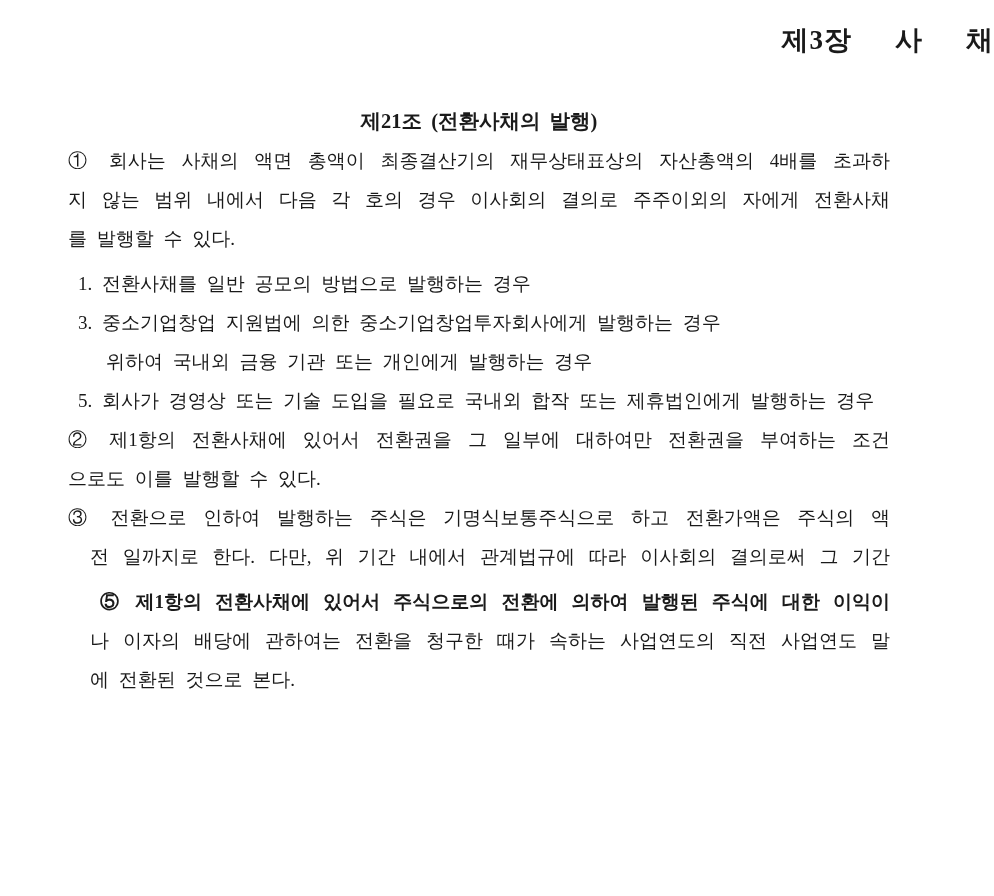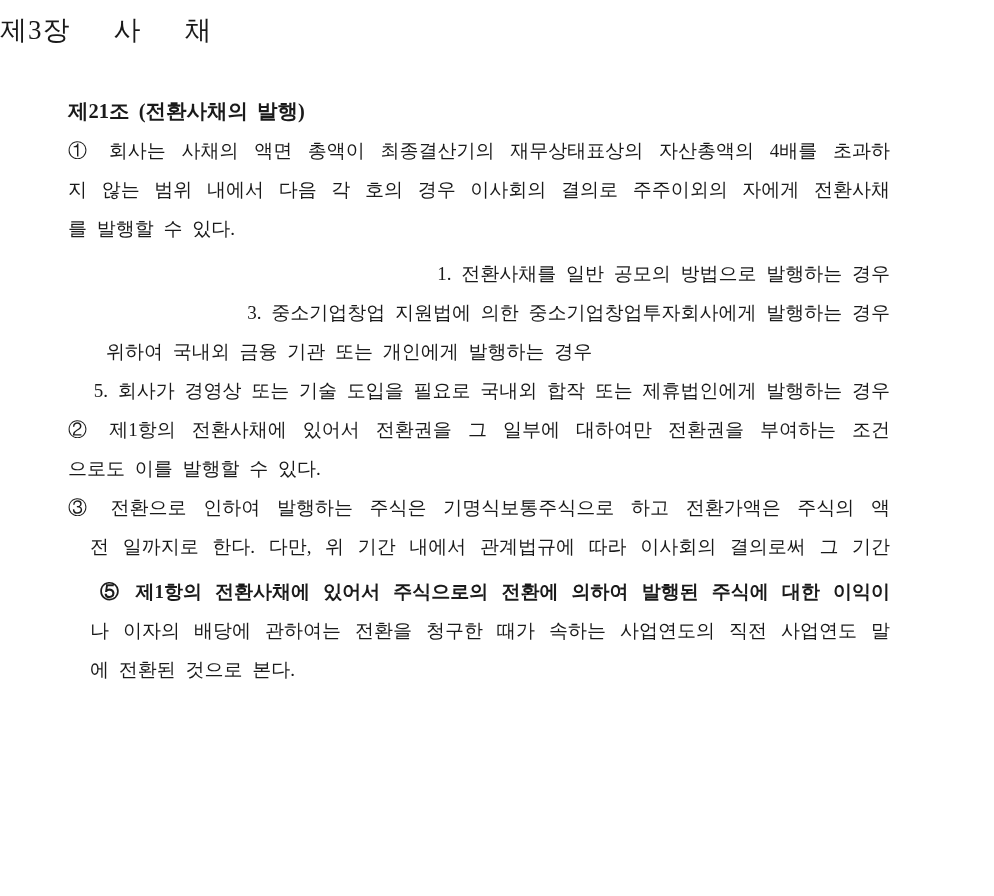--- a/index.html
+++ b/index.html
@@ -10,53 +10,54 @@
   .page {
     position: relative;
     width: 994px;
     height: 896px;
     background: #ffffff;
     color: #1a1a1a;
     font-family: "Liberation Serif", "DejaVu Serif", serif;
     overflow: hidden;
   }
   .title {
-    padding-top: 12px;
-    text-align: left;
+    padding-top: 22px;
+    text-align: right;
     font-size: 27px;
-    font-weight: 400;
+    font-weight: 700;
     line-height: 36px;
     white-space: pre;
     word-spacing: 3px;
     letter-spacing: 1px;
   }
   .content {
     padding: 0 104px 0 68px; 
   }
   .heading {
     margin-top: 44px;
     font-size: 20.5px;
     font-weight: 700;
     line-height: 39px;
     word-spacing: 4px;
+    text-align: center;
   }
   .ln {
     font-size: 19px;
     line-height: 39px;
     word-spacing: 5px;
     white-space: nowrap;
     text-align: left;
   }
   
   .j {
     white-space: normal;
     text-align: justify;
     text-align-last: justify;
   }
-  .item      { padding-left: 10px; text-align: right; }  
+  .item      { padding-left: 10px; }  
   .item-cont { padding-left: 38px; }  
   .hang      { padding-left: 22px; }  
   .p5-first  { padding-left: 32px; font-weight: bold; }  
   .gap-top   { margin-top: 6px; }
 </style>
 </head>
 <body>
 
 <div class="page">
 

